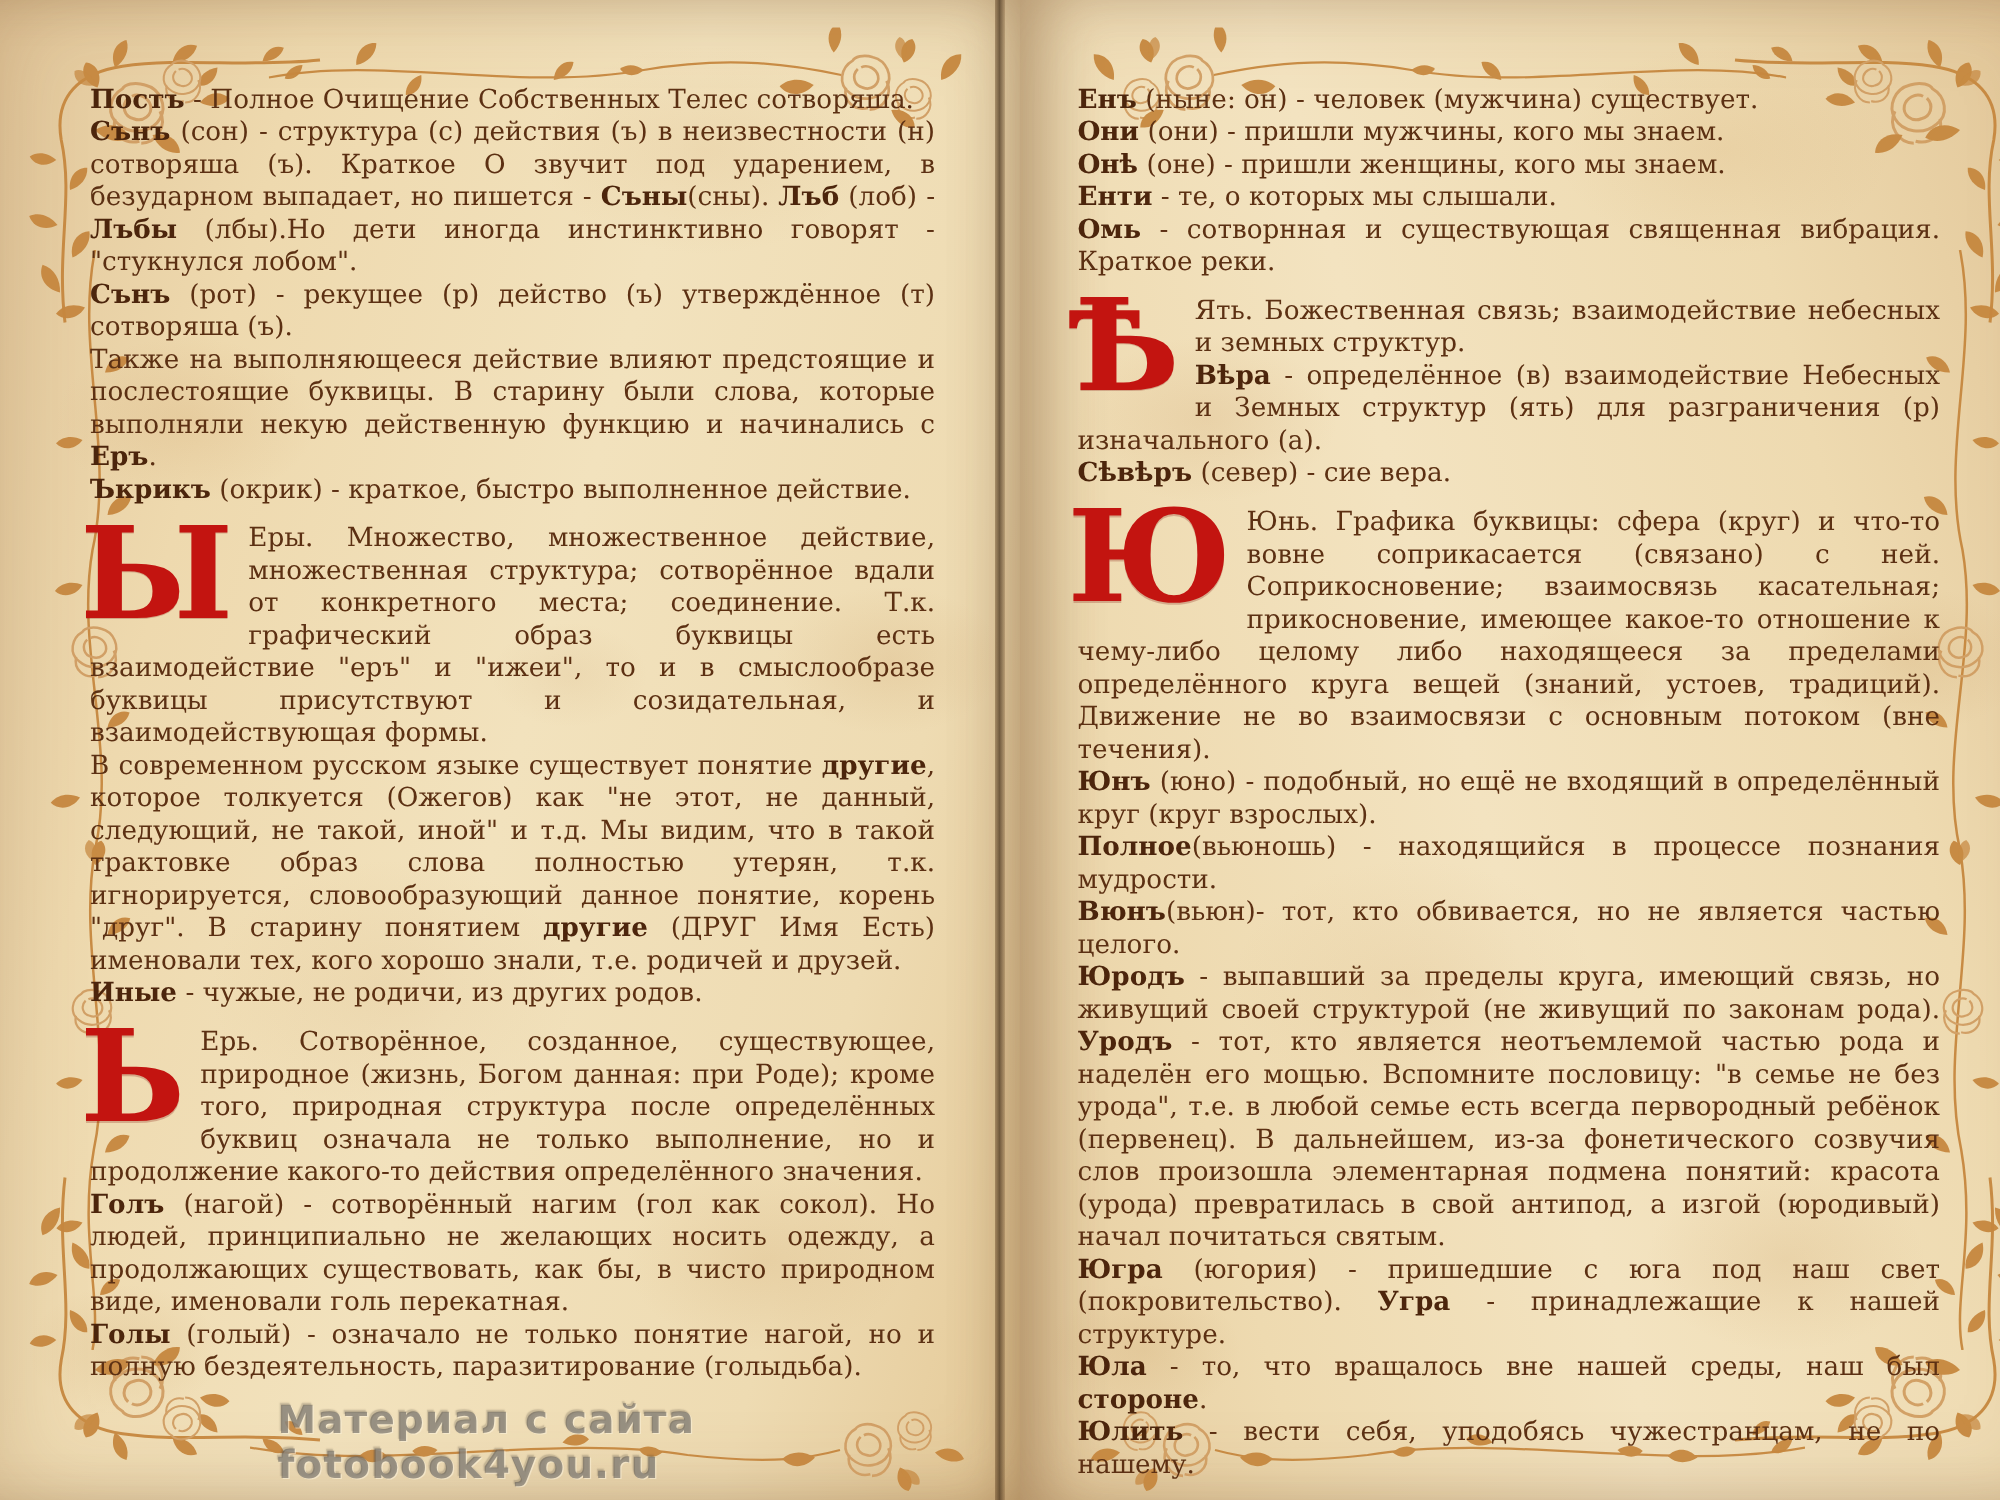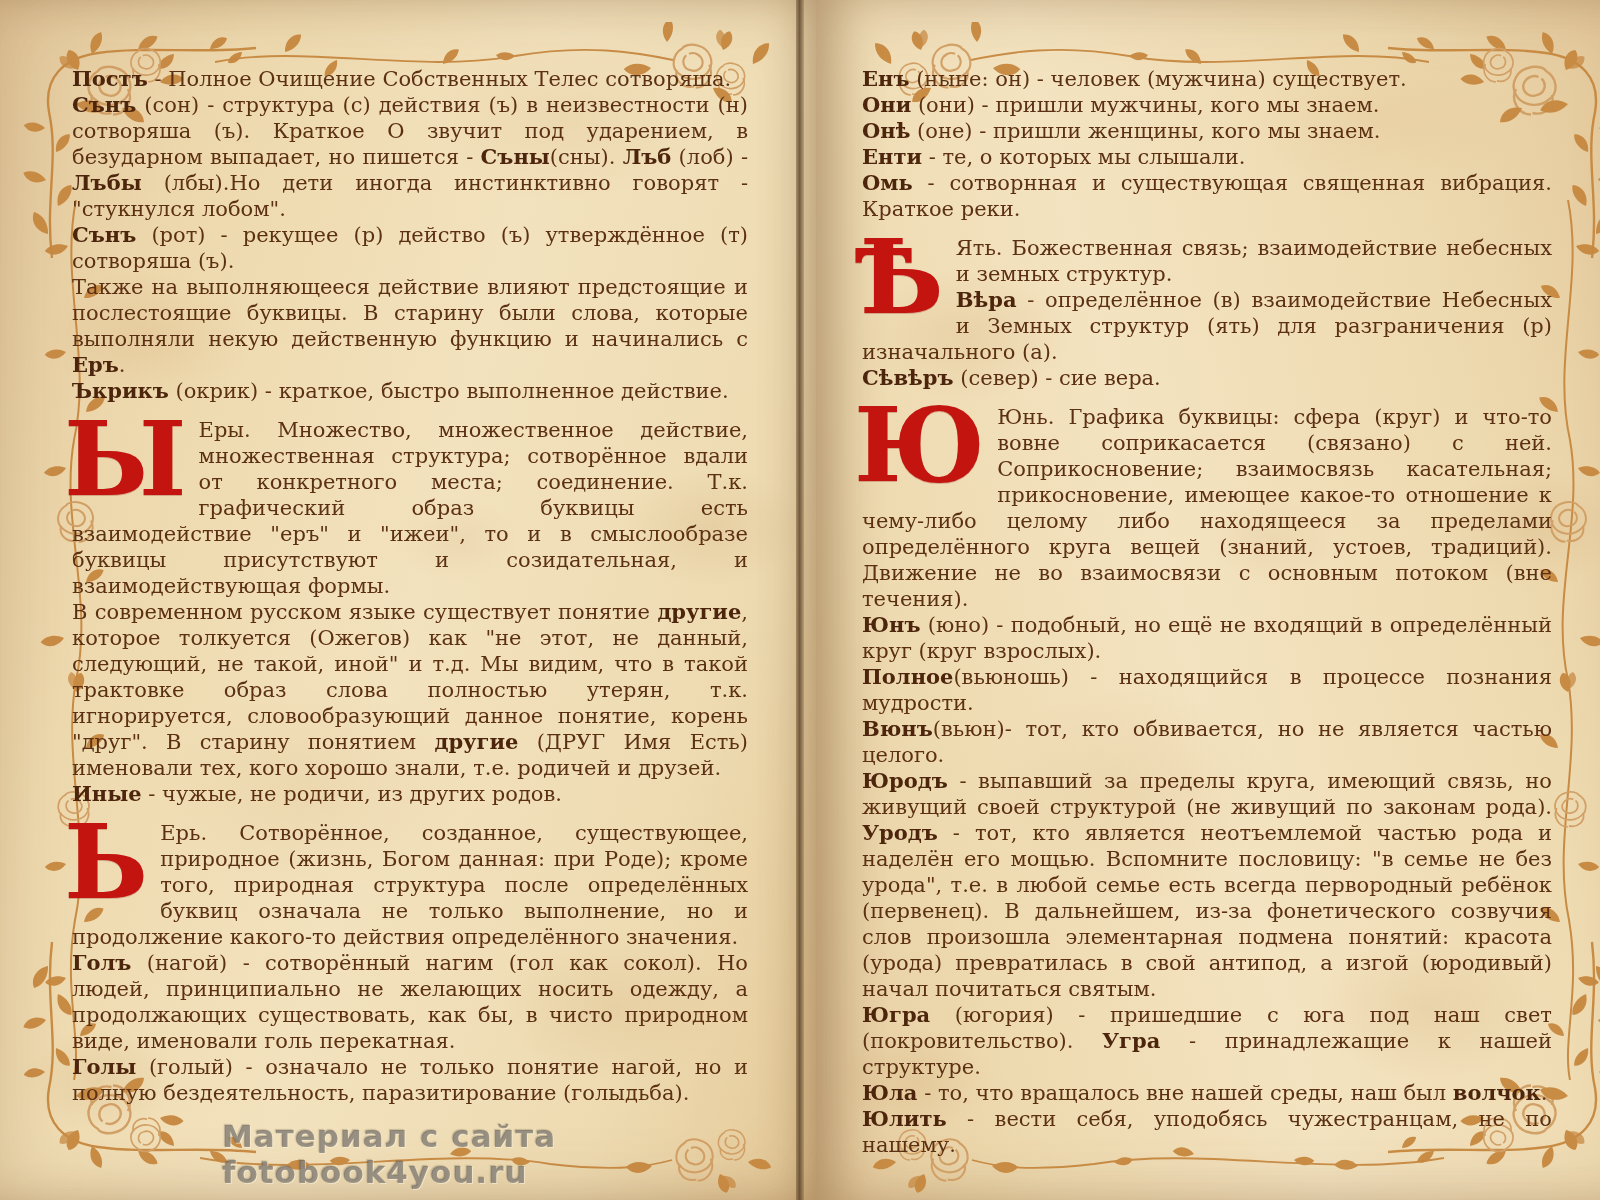--- a/index.html
+++ b/index.html
@@ -189,18 +189,18 @@
         <p class="para"><b>Онѣ</b><span> (оне) - пришли женщины, кого мы знаем.</span></p>
         <p class="para"><b>Енти</b><span> - те, о которых мы слышали.</span></p>
         <p class="para"><b>Омь</b><span> - сотворнная и существующая священная вибрация. Краткое реки.</span></p>
         <p class="para gap"><span class="dropcap">Ѣ</span><span>Ять. Божественная связь; взаимодействие небесных и земных структур.</span><br><b>Вѣра</b><span> - определённое (в) взаимодействие Небесных и Земных структур (ять) для разграничения (р) изначального (а).</span><br><b>Сѣвѣръ</b><span> (север) - сие вера.</span></p>
         <p class="para gap"><span class="dropcap">Ю</span><span>Юнь. Графика буквицы: сфера (круг) и что-то вовне соприкасается (связано) с ней. Соприкосновение; взаимосвязь касательная; прикосновение, имеющее какое-то отношение к чему-либо целому либо находящееся за пределами определённого круга вещей (знаний, устоев, традиций). Движение не во взаимосвязи с основным потоком (вне течения).</span></p>
         <p class="para"><b>Юнъ</b><span> (юно) - подобный, но ещё не входящий в определённый круг (круг взрослых).</span></p>
         <p class="para"><b>Полное</b><span>(вьюношь) - находящийся в процессе познания мудрости.</span></p>
         <p class="para"><b>Вюнъ</b><span>(вьюн)- тот, кто обвивается, но не является частью целого.</span></p>
         <p class="para"><b>Юродъ</b><span> - выпавший за пределы круга, имеющий связь, но живущий своей структурой (не живущий по законам рода). </span><b>Уродъ</b><span> - тот, кто является неотъемлемой частью рода и наделён его мощью. Вспомните пословицу: "в семье не без урода", т.е. в любой семье есть всегда первородный ребёнок (первенец). В дальнейшем, из-за фонетического созвучия слов произошла элементарная подмена понятий: красота (урода) превратилась в свой антипод, а изгой (юродивый) начал почитаться святым.</span></p>
         <p class="para"><b>Югра</b><span> (югория) - пришедшие с юга под наш свет (покровительство). </span><b>Угра</b><span> - принадлежащие к нашей структуре.</span></p>
-        <p class="para"><b>Юла</b><span> - то, что вращалось вне нашей среды, наш был </span><b>волчок</b><span>.</span></p>
+        <p class="para"><b>Юла</b><span> - то, что вращалось вне нашей среды, наш был </span><b>стороне</b><span>.</span></p>
         <p class="para"><b>Юлить</b><span> - вести себя, уподобясь чужестранцам, не по нашему.</span></p>
       </div>
   </div>
 
 </div>
 
 </body></html>

